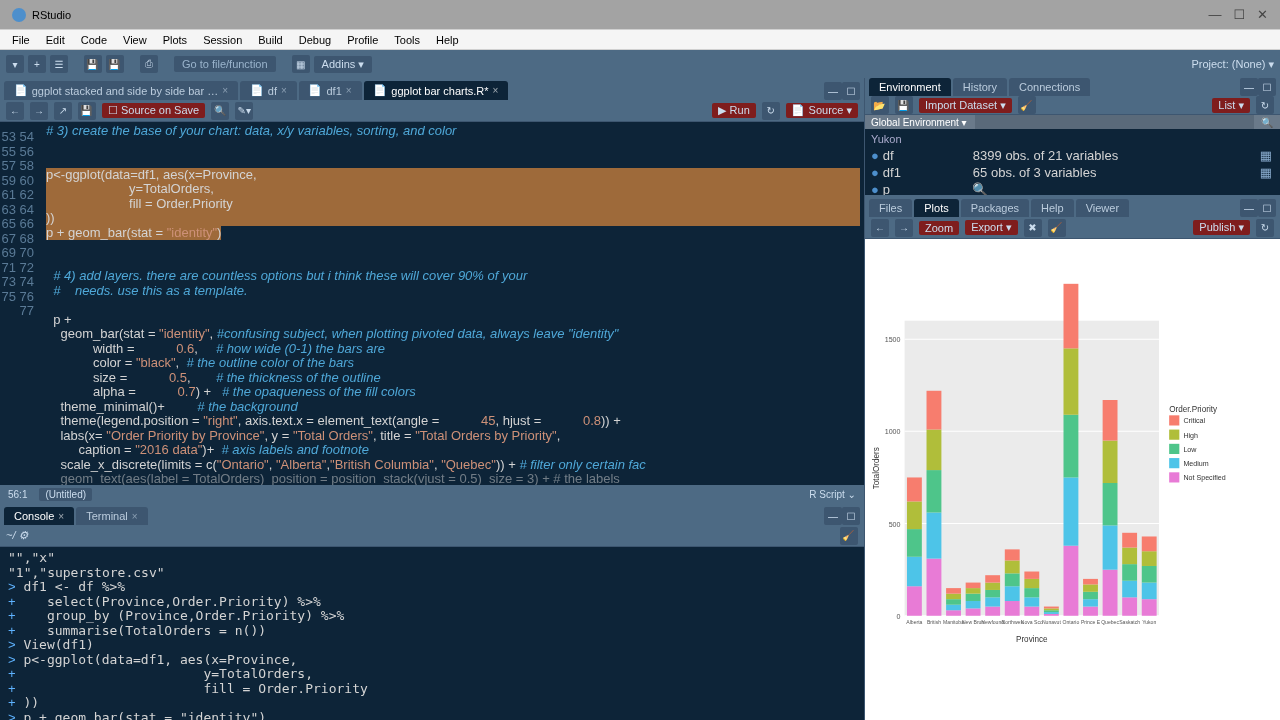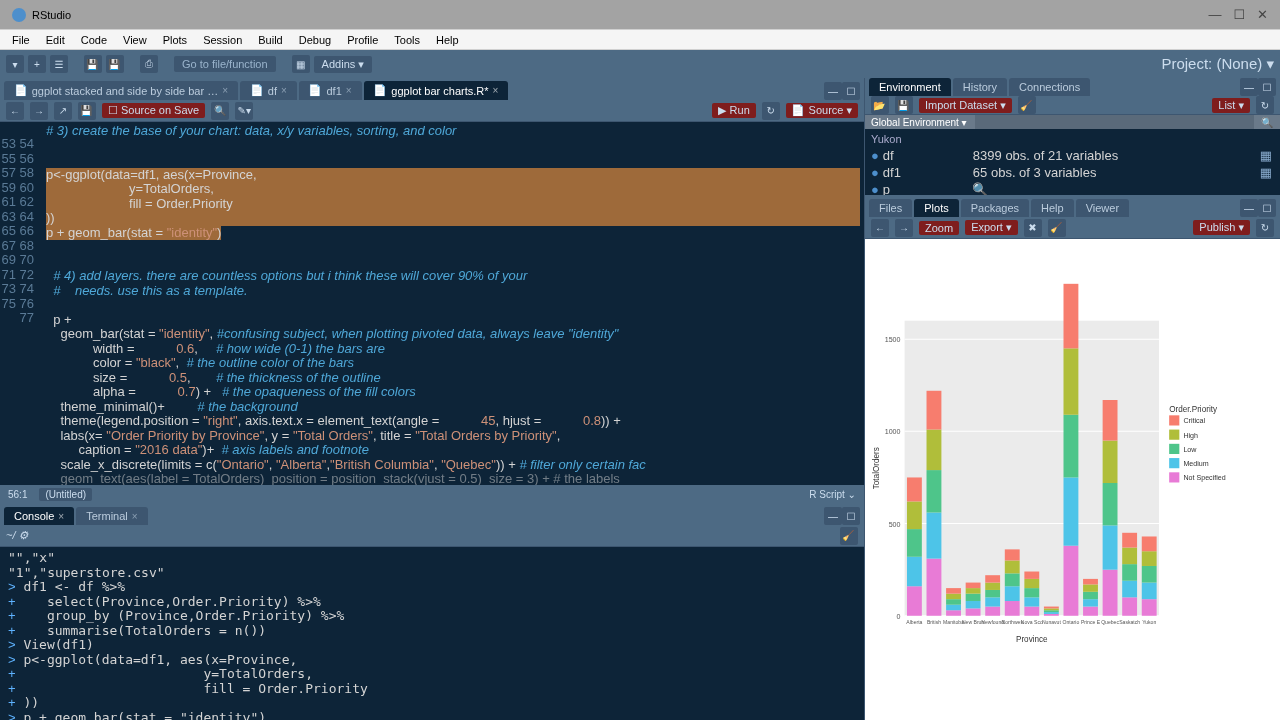--- a/index.html
+++ b/index.html
@@ -7,33 +7,33 @@
 .titlebar { height:30px; background:#a3a3a3; display:flex; align-items:center; padding:0 12px; border-bottom:1px solid #d0d0d0; }
 .titlebar .icon { width:14px; height:14px; background:#4d8fcc; border-radius:50%; margin-right:6px; }
 .titlebar .title { flex:1; font-size:11px; }
 .titlebar .win-btns { display:flex; gap:12px; font-size:13px; color:#444; }
 .menubar { height:20px; background:#f5f5f5; display:flex; align-items:center; padding:0 4px; font-size:11px; border-bottom:1px solid #d0d0d0; }
 .menubar span { padding:0 8px; cursor:pointer; }
 .toolbar { height:28px; background:#4d6a84; display:flex; align-items:center; padding:0 6px; gap:4px; }
 .tb-btn { width:18px; height:18px; background:#3d5670; border-radius:2px; display:inline-flex; align-items:center; justify-content:center; color:#cde; font-size:10px; }
 .tb-goto { background:#3d5670; color:#9ab4cc; padding:2px 8px; border-radius:2px; font-size:11px; }
 .tb-addins { background:#3d5670; color:#cde; padding:2px 8px; border-radius:2px; font-size:11px;text-align:right; }
-.tb-right { margin-left:auto; color:#cde; font-size:15px; display:flex; align-items:center; gap:4px; }
+.tb-right { margin-left:auto; color:#cde; font-size:11px; display:flex; align-items:center; gap:4px; }
 .main { display:flex; height:650px; }
 .left-col { width:865px; display:flex; flex-direction:column; border-right:1px solid #3d5670; }
 .right-col { flex:1; display:flex; flex-direction:column; }
 .pane-tabs { height:22px; background:#4d6a84; display:flex; align-items:flex-end; padding:0 4px; font-size:11px; }
 .ptab { background:#3d5670; color:#bcd; padding:3px 10px; margin-right:2px; border-radius:3px 3px 0 0; display:flex; align-items:center; gap:4px; cursor:pointer; }
 .ptab.active { background:#0d2438; color:#fff; }
 .ptab .close { font-size:10px; opacity:.6; }
 .pane-tools { height:22px; background:#4d6a84; display:flex; align-items:center; padding:0 6px; gap:6px; font-size:11px; color:#cde; border-bottom:1px solid #3d5670; }
 .pane-tools .sp { flex:1; }
 .pane-tools .btn { background:#7f1d1d; padding:1px 6px; border-radius:2px; cursor:pointer; }
 .editor { flex:1; background:#0d2438; display:flex; font-family:Consolas,monospace; font-size:13px; overflow:hidden; }
-.gutter { width:42px; background:#0d2438; color:#5a7a96; text-align:right; padding:15px 8px 2px 0; line-height:14.5px; user-select:none; }
+.gutter { width:42px; background:#0d2438; color:#5a7a96; text-align:right; padding:8px 8px 2px 0; line-height:14.5px; user-select:none; }
 .code { flex:1; padding:2px 4px; line-height:14.5px; color:#d4d4d4; white-space:pre; position:relative; }
 .code .cm { color:#4fa8d8; font-style:italic; }
 .code .st { color:#ce9178; }
 .code .nm { color:#ce9178;margin-left:38px; }
 .code .sel { background:#9e6a3a; display:inline-block; width:100%; }
 .code .selend { background:#9e6a3a; }
 .statusbar { height:18px; background:#4d6a84; color:#cde; font-size:10px; display:flex; align-items:center; padding:0 8px; }
 .statusbar .sp { flex:1; }
 .console-pane { height:225px; display:flex; flex-direction:column; }
 .console { flex:1; background:#0d2438; color:#d4d4d4; font-family:Consolas,monospace; font-size:13px; padding:4px 8px; line-height:14.5px; white-space:pre; overflow:hidden; }

